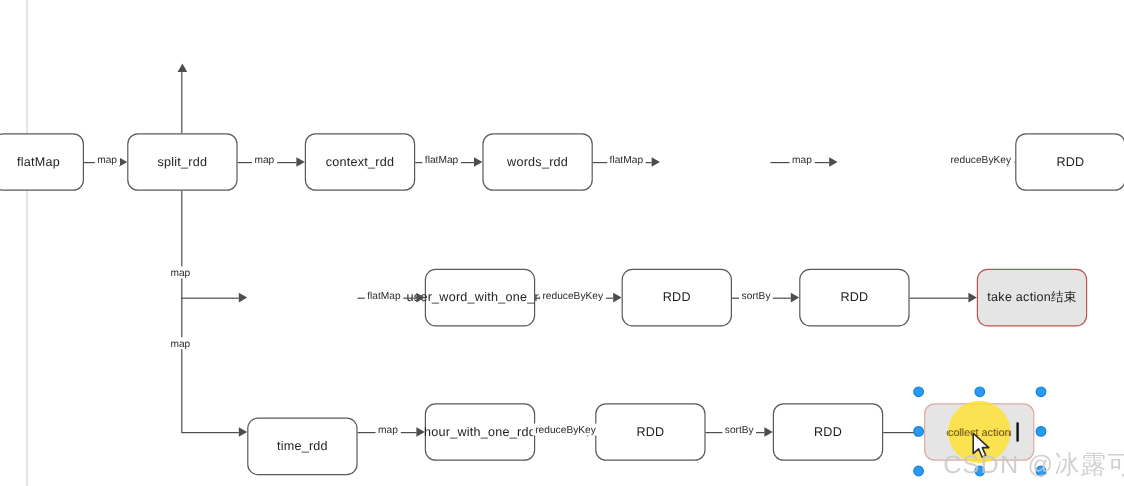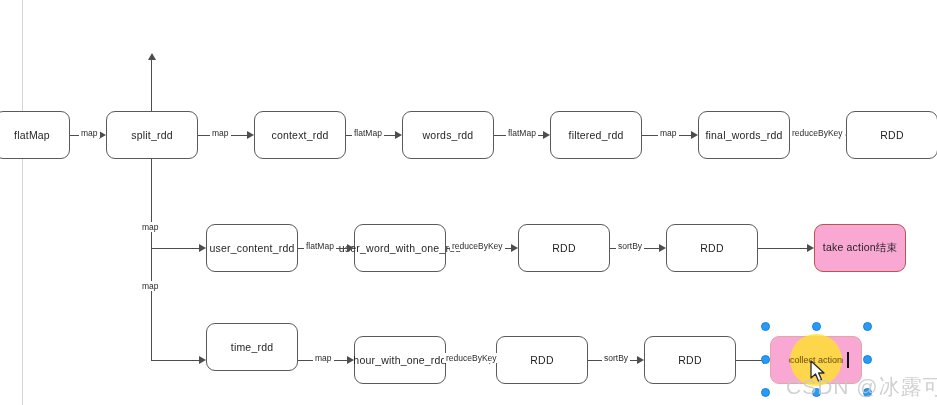--- a/index.html
+++ b/index.html
@@ -34,21 +34,21 @@
     background: #ffffff;
     display: flex;
     align-items: center;
     justify-content: center;
     font-size: 10.5px;
     color: #1f1f1f;
     letter-spacing: 0.2px;
     white-space: nowrap;
   }
   .node.pink {
-    background: #f9a8d4;
+    background: #e5e5e5;
     border-color: #b85450;
   }
   .node.overflow-text {
     overflow: visible;
   }
   .ellipse {
     position: absolute;
     box-sizing: border-box;
     border: 1.2px solid #5a5a5a;
     border-radius: 50%;
@@ -155,27 +155,21 @@
   </div>
 
   <div class="node" style="left:254px; top:111px; width:92px; height:48px;">
     <span class="node-label">context_rdd</span>
   </div>
 
   <div class="node" style="left:402px; top:111px; width:92px; height:48px;">
     <span class="node-label">words_rdd</span>
   </div>
 
-  <div class="node" style="left:550px; top:111px; width:92px; height:48px;">
-    <span class="node-label">filtered_rdd</span>
-  </div>
-
-  <div class="node" style="left:698px; top:111px; width:92px; height:48px;">
-    <span class="node-label">final_words_rdd</span>
-  </div>
+
 
   <div class="node" style="left:846px; top:111px; width:92px; height:48px;">
     <span class="node-label">RDD</span>
   </div>
 
   <div class="edge-h" style="left:70px; top:134.5px; width:29px;"></div>
   <div class="arrow-right" style="left:99px; top:131px;"></div>
 
   <div class="edge-h" style="left:198px; top:134.5px; width:49px;"></div>
   <div class="arrow-right" style="left:247px; top:131px;"></div>
@@ -202,23 +196,20 @@
   <div class="edge-v" style="left:151px; top:159px; height:201px;"></div>
 
   <div class="edge-h" style="left:151px; top:247.5px; width:48px;"></div>
   <div class="arrow-right" style="left:199px; top:244px;"></div>
   <div class="edge-label" style="left:140px; top:222px;">map</div>
 
   <div class="edge-h" style="left:151px; top:359.5px; width:48px;"></div>
   <div class="arrow-right" style="left:199px; top:356px;"></div>
   <div class="edge-label" style="left:140px; top:281px;">map</div>
 
-  <div class="node" style="left:206px; top:224px; width:92px; height:48px;">
-    <span class="node-label">user_content_rdd</span>
-  </div>
 
   <div class="node overflow-text" style="left:354px; top:224px; width:92px; height:48px;">
     <span class="node-label">user_word_with_one_rdd</span>
   </div>
 
   <div class="node" style="left:518px; top:224px; width:92px; height:48px;">
     <span class="node-label">RDD</span>
   </div>
 
   <div class="node" style="left:666px; top:224px; width:92px; height:48px;">
@@ -238,21 +229,21 @@
   <div class="edge-h" style="left:610px; top:247.5px; width:49px;"></div>
   <div class="arrow-right" style="left:659px; top:244px;"></div>
 
   <div class="edge-h" style="left:758px; top:247.5px; width:49px;"></div>
   <div class="arrow-right" style="left:807px; top:244px;"></div>
 
   <div class="edge-label" style="left:304px; top:241px;">flatMap</div>
   <div class="edge-label" style="left:450px; top:241px;">reduceByKey</div>
   <div class="edge-label" style="left:616px; top:241px;">sortBy</div>
 
-  <div class="node" style="left:206px; top:323px; width:92px; height:48px;">
+  <div class="node" style="left:206px; top:348px; width:92px; height:48px;">
     <span class="node-label">time_rdd</span>
   </div>
 
   <div class="node overflow-text" style="left:354px; top:336px; width:92px; height:48px;">
     <span class="node-label">hour_with_one_rdd</span>
   </div>
 
   <div class="node" style="left:496px; top:336px; width:92px; height:48px;">
     <span class="node-label">RDD</span>
   </div>

